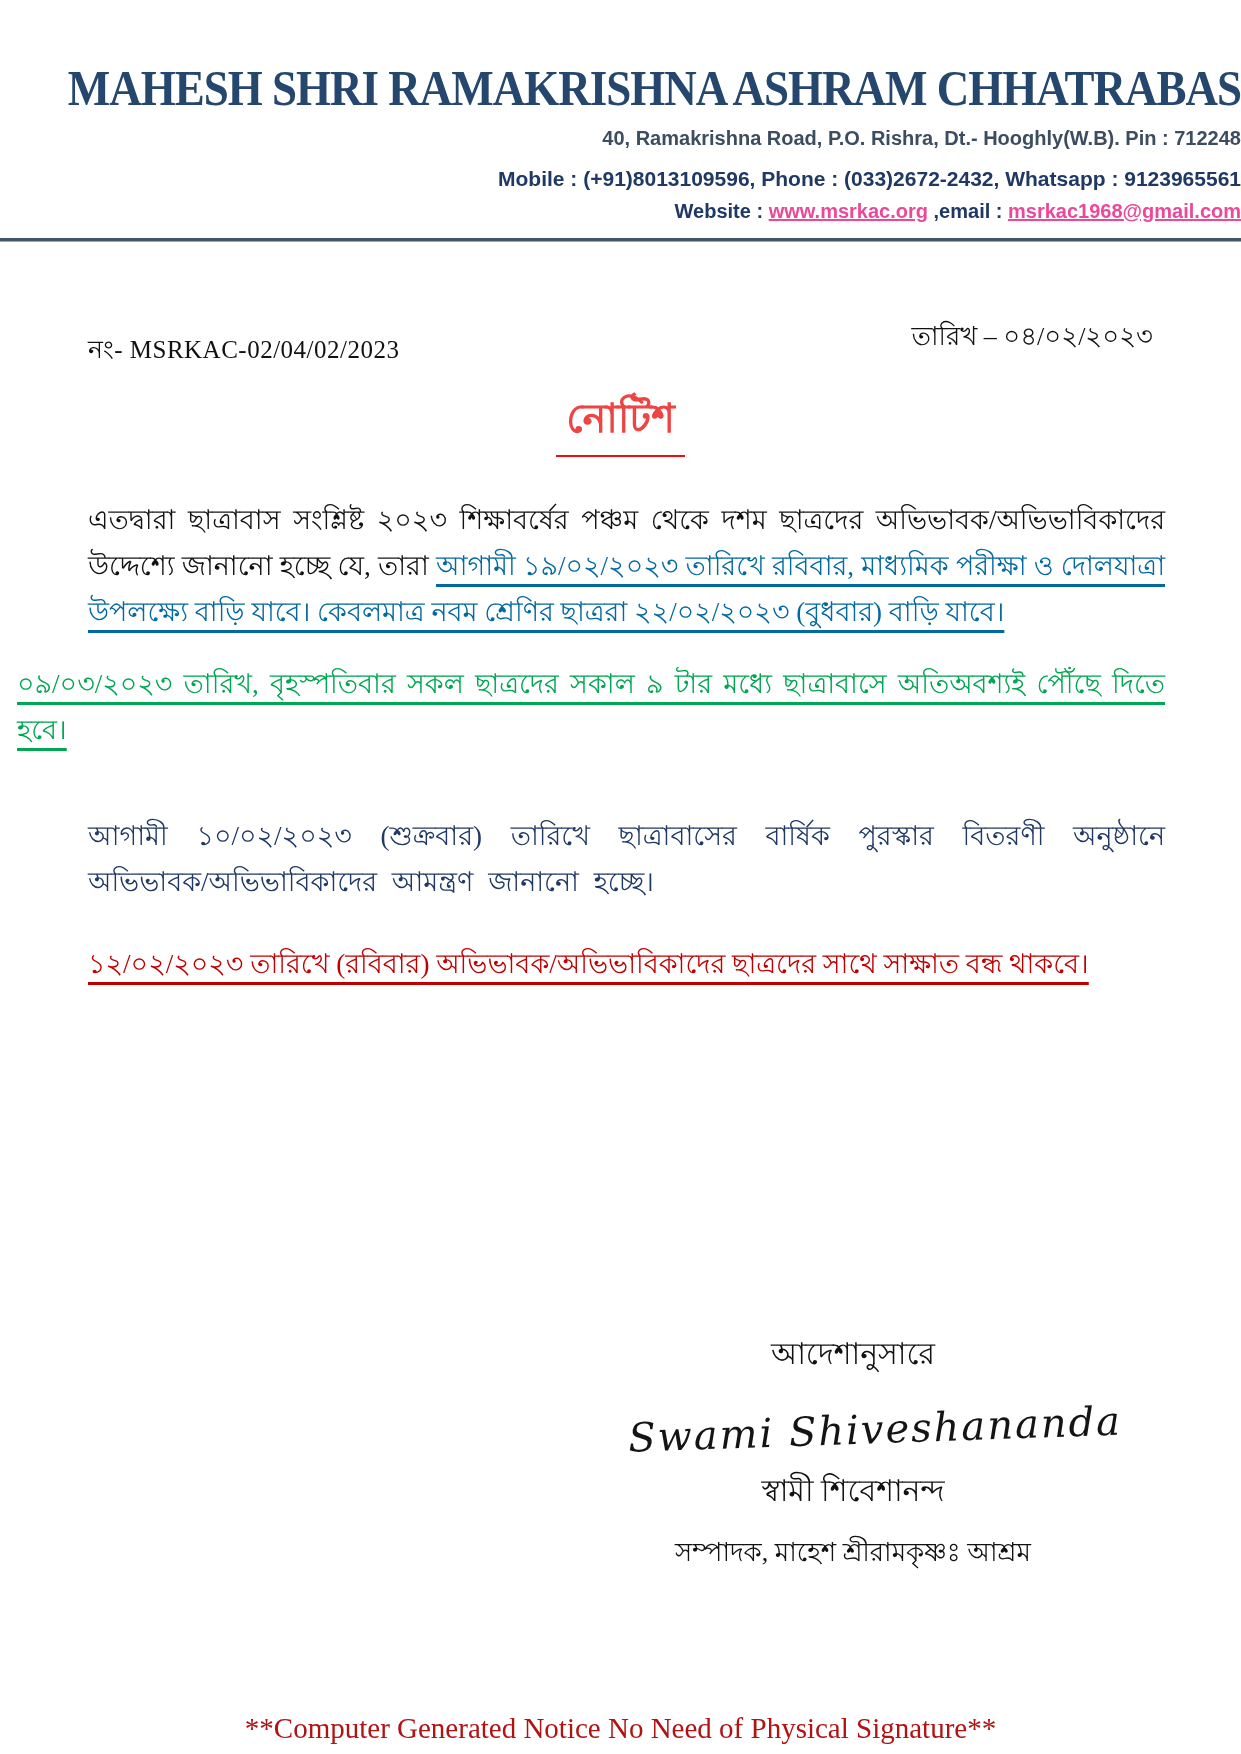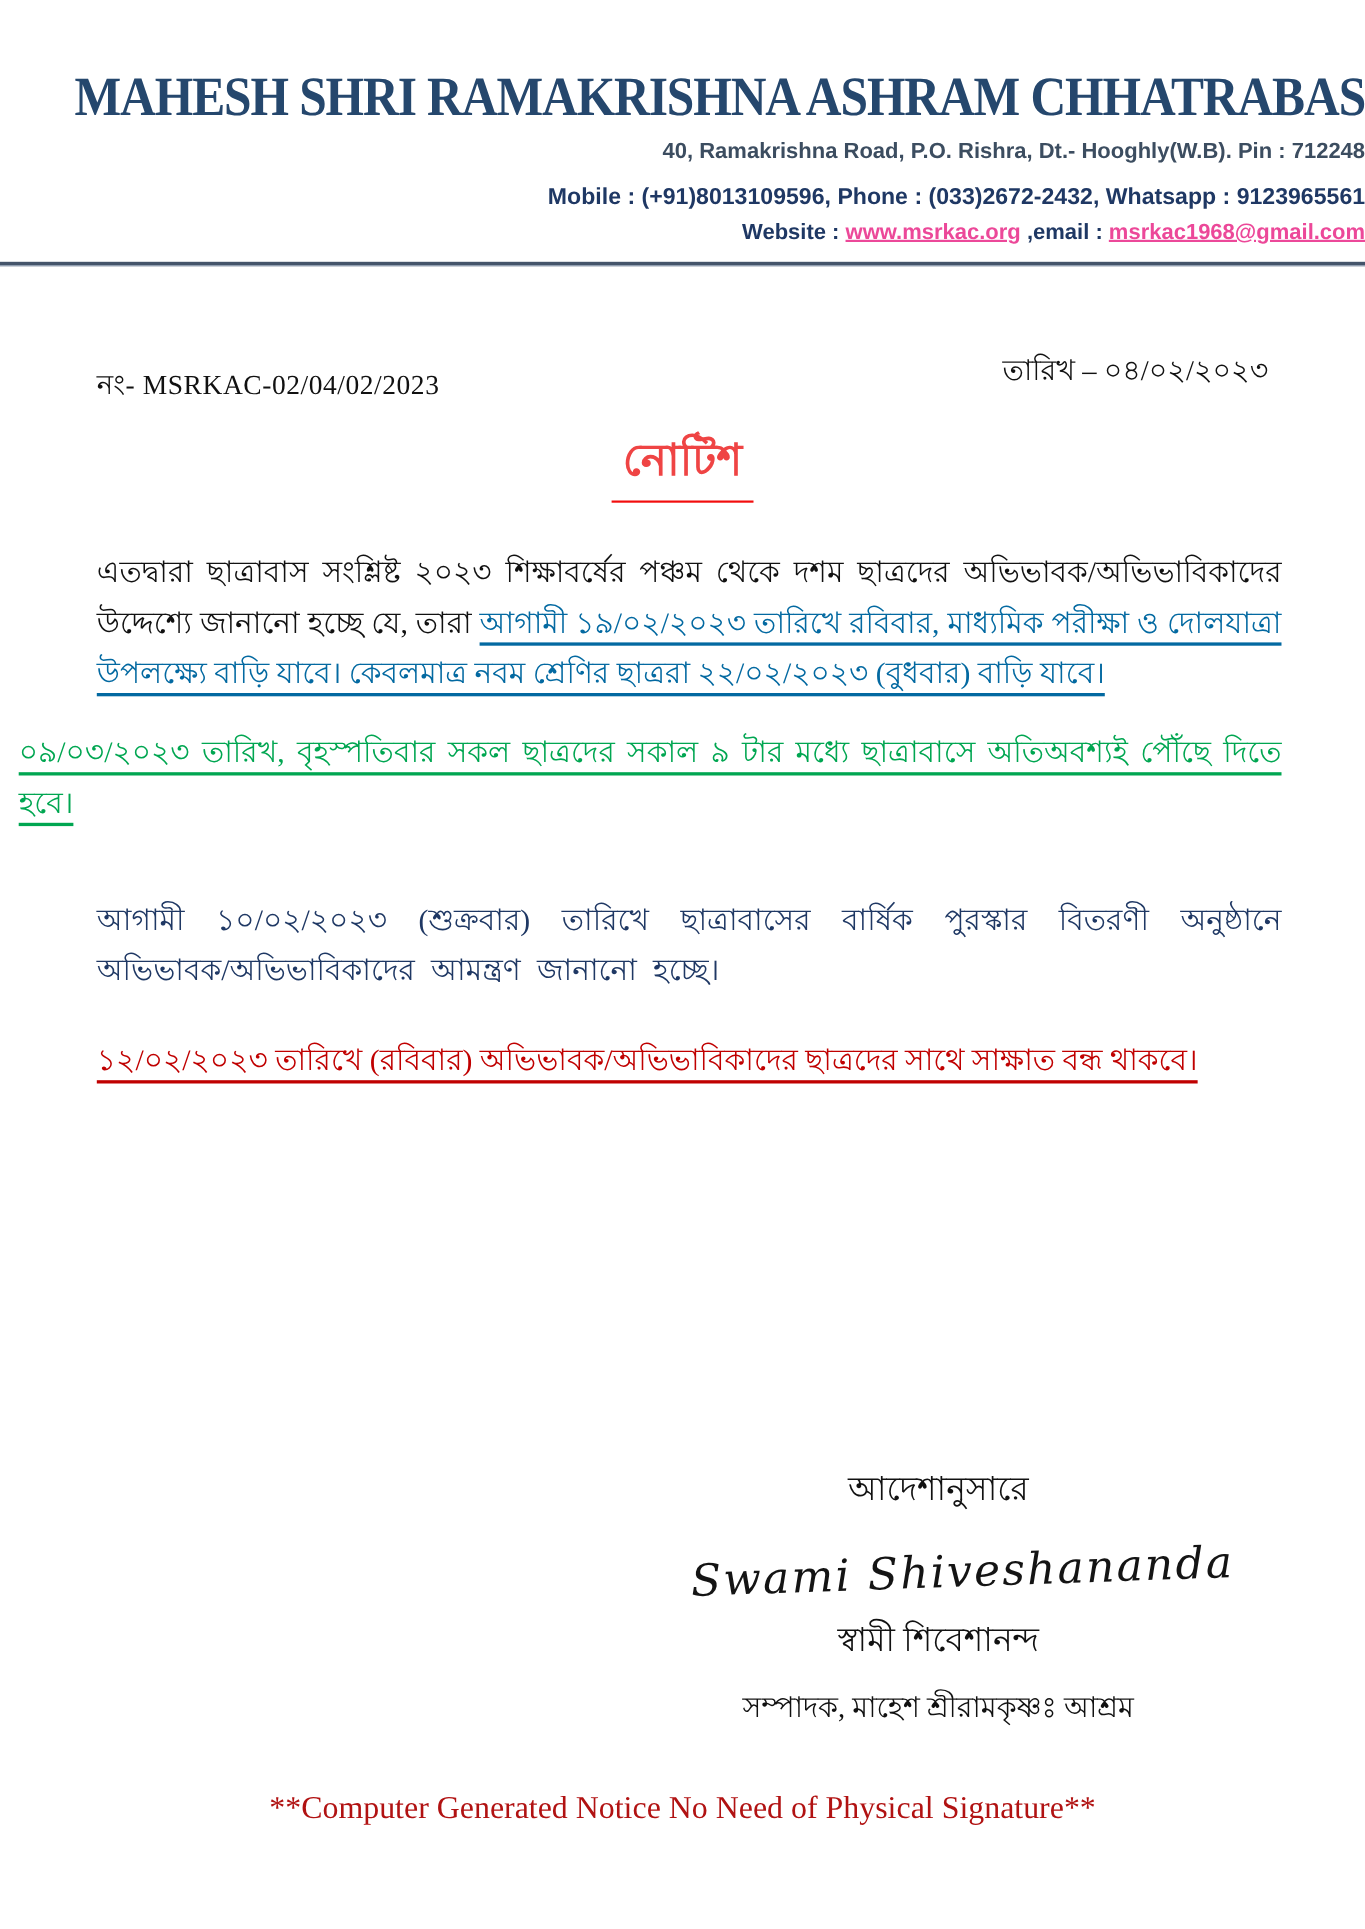--- a/index.html
+++ b/index.html
@@ -118,21 +118,21 @@
     white-space:nowrap;
     transform:rotate(-2deg);
     color:#141414;
   }
   .sig-name { margin-top:14px; font-size:30px; }
   .sig-desg { margin-top:14px; font-size:26px; }
 
   
   .footer-note {
     position:absolute;
-    top:1628px; left:0;
+    top:1712px; left:0;
     width:100%;
     text-align:center;
     font-family:"Liberation Serif", serif;
     font-size:29px;
     color:#b11212;
   }
 </style>
 </head>
 <body>
 

